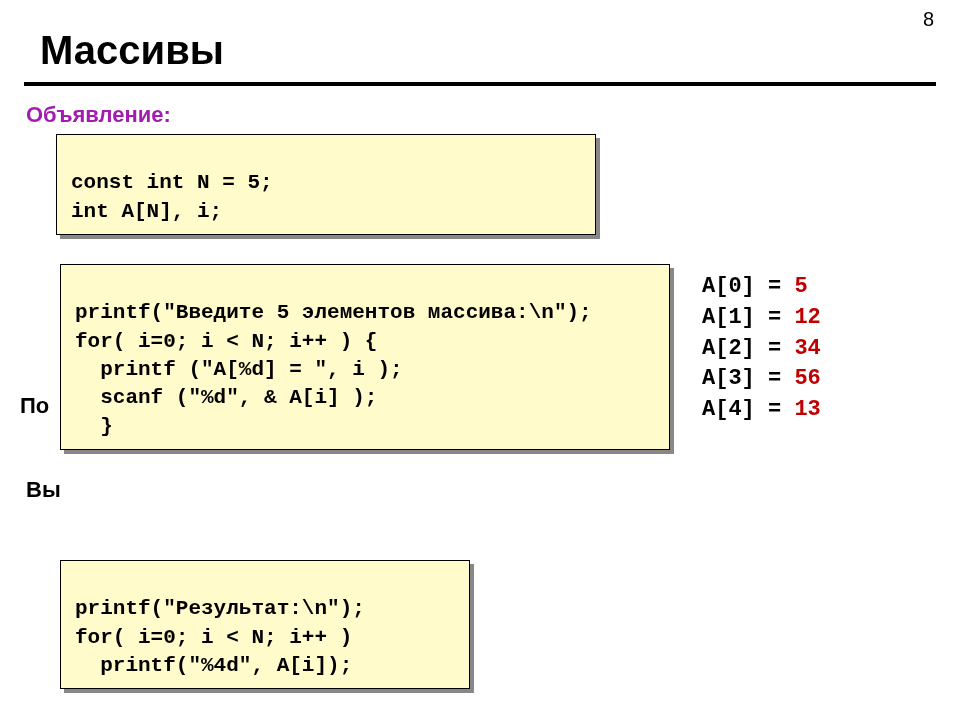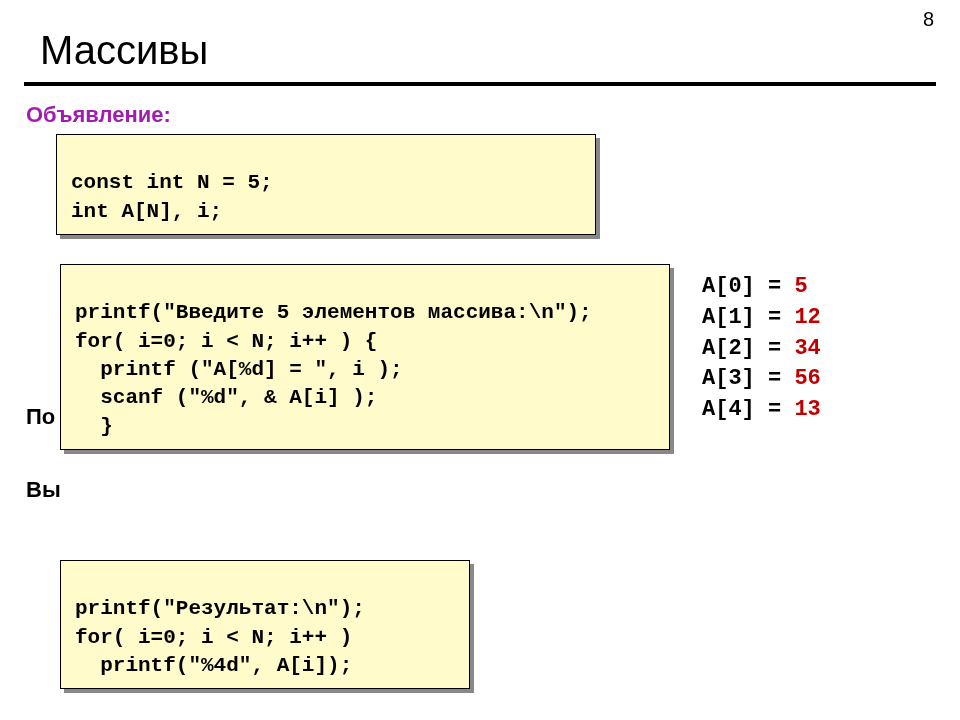--- a/index.html
+++ b/index.html
@@ -23,21 +23,21 @@
     top: 8px;
     right: 26px;
     font-size: 20px;
     color: #000;
   }
   .title {
     position: absolute;
     top: 28px;
     left: 40px;
     font-size: 40px;
-    font-weight: normal;
+    font-weight: bold;
   }
   .title-rule {
     position: absolute;
     top: 82px;
     left: 24px;
     width: 912px;
     height: 4px;
     background: #000;
   }
   .section {
@@ -99,21 +99,21 @@
 <span>  printf ("A[%d] = ", i );</span>
 <span>  scanf ("%d", &amp; A[i] );</span>
 <span>  }</span></div>
 
   <div class="mono-block" style="top:272px; left:702px;"><span><span>A[0] =</span> <span class="red">5</span></span>
 <span><span>A[1] =</span> <span class="red">12</span></span>
 <span><span>A[2] =</span> <span class="red">34</span></span>
 <span><span>A[3] =</span> <span class="red">56</span></span>
 <span><span>A[4] =</span> <span class="red">13</span></span></div>
 
-  <div class="partial-label" style="top:393px; left:26px;margin-top:11px;">По</div>
+  <div class="partial-label" style="top:393px; left:20px;">По</div>
   <div class="partial-label" style="top:465px; left:26px;margin-top:12px;">Вы</div>
 
 
   <div class="code-box" style="top:560px; left:60px; width:410px;">
 <span>printf("Результат:\n");</span>
 <span>for( i=0; i &lt; N; i++ )</span>
 <span>  printf("%4d", A[i]);</span></div>
 
 
 </div>

